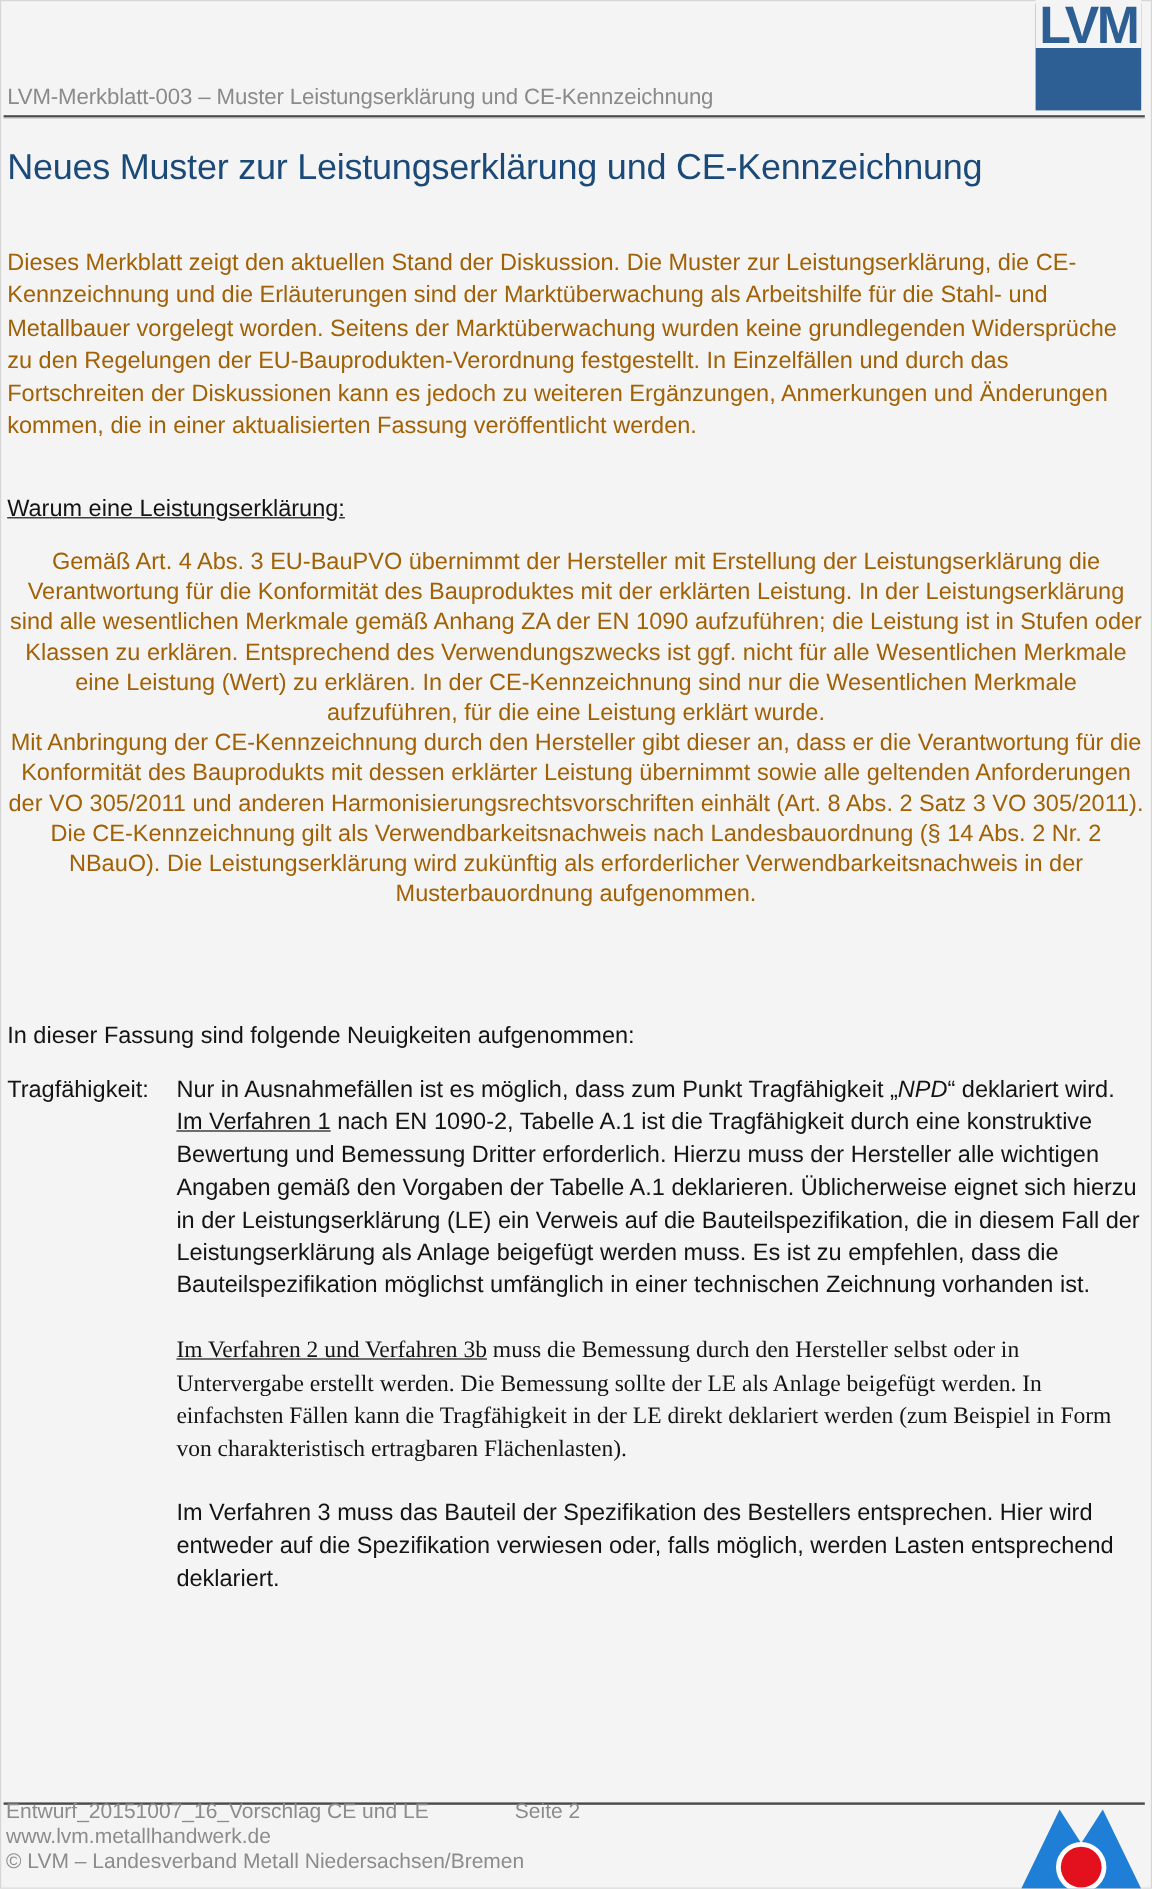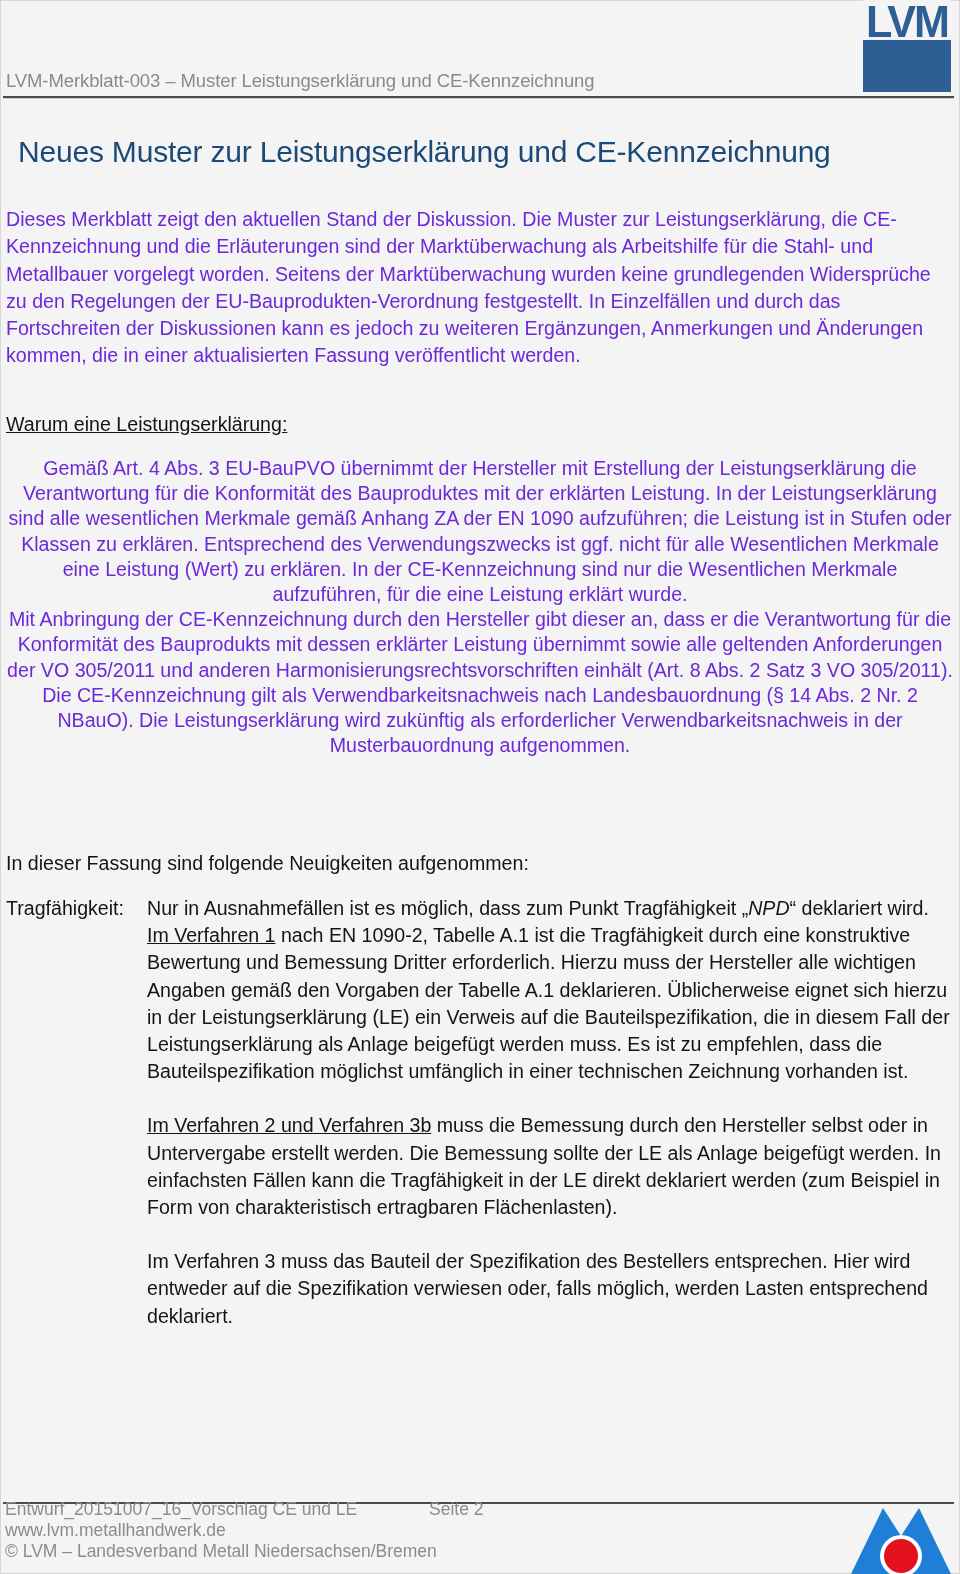--- a/index.html
+++ b/index.html
@@ -41,21 +41,21 @@
       font-size: 44px; line-height: 44px; color: #2e5f94;
       text-align: center; letter-spacing: -2px;
       transform: scaleX(0.98);
     }
     .title {
       position: absolute; left: 5px; top: 122px;
       font-size: 30px; color: #1b4a78; white-space: nowrap; letter-spacing: -0.2px;
     }
     .body-text {
       position: absolute; left: 5px; width: 948px;
-      font-size: 19.6px; line-height: 27.3px; color: #6d28d9;
+      font-size: 19.6px; line-height: 27.3px; color: #a16207;
       margin: 0;
     }
     .p-intro { top: 205px; }
     .section-head {
       position: absolute; left: 5px; top: 412px;
       font-size: 19.6px; text-decoration: underline; color: #141414;
     }
     .p-warum { top: 455px; line-height: 25.2px; text-align: center; }
     .p-neu {
       position: absolute; left: 5px; top: 851px; font-size: 19.6px; color: #141414;
@@ -91,40 +91,40 @@
   <div class="header-text">LVM-Merkblatt-003 – Muster Leistungserklärung und CE-Kennzeichnung</div>
   <div class="header-rule"></div>
   <div class="header-rule-light"></div>
 
   <div class="lvm-logo">
     <div class="lvm-letters">
       <span>LVM</span>
     </div>
   </div>
 
-  <h1 class="title" style="margin:12px;font-weight:normal;">Neues Muster zur Leistungserklärung und CE-Kennzeichnung</h1>
+  <h1 class="title" style="margin:0;font-weight:normal;">Neues Muster zur Leistungserklärung und CE-Kennzeichnung</h1>
 
   <p class="body-text p-intro">Dieses Merkblatt zeigt den aktuellen Stand der Diskussion. Die Muster zur Leistungserklärung, die CE-Kennzeichnung und die Erläuterungen sind der Marktüberwachung als Arbeitshilfe für die Stahl- und Metallbauer vorgelegt worden. Seitens der Marktüberwachung wurden keine grundlegenden Widersprüche zu den Regelungen der EU-Bauprodukten-Verordnung festgestellt. In Einzelfällen und durch das Fortschreiten der Diskussionen kann es jedoch zu weiteren Ergänzungen, Anmerkungen und Änderungen kommen, die in einer aktualisierten Fassung veröffentlicht werden.</p>
 
   <div class="section-head">Warum eine Leistungserklärung:</div>
 
   <div class="body-text p-warum">
     <div>Gemäß Art. 4 Abs. 3 EU-BauPVO übernimmt der Hersteller mit Erstellung der Leistungserklärung die Verantwortung für die Konformität des Bauproduktes mit der erklärten Leistung. In der Leistungserklärung sind alle wesentlichen Merkmale gemäß Anhang ZA der EN 1090 aufzuführen; die Leistung ist in Stufen oder Klassen zu erklären. Entsprechend des Verwendungszwecks ist ggf. nicht für alle Wesentlichen Merkmale eine Leistung (Wert) zu erklären. In der CE-Kennzeichnung sind nur die Wesentlichen Merkmale aufzuführen, für die eine Leistung erklärt wurde.</div>
     <div>Mit Anbringung der CE-Kennzeichnung durch den Hersteller gibt dieser an, dass er die Verantwortung für die Konformität des Bauprodukts mit dessen erklärter Leistung übernimmt sowie alle geltenden Anforderungen der VO 305/2011 und anderen Harmonisierungsrechtsvorschriften einhält (Art. 8 Abs. 2 Satz 3 VO 305/2011).</div>
     <div>Die CE-Kennzeichnung gilt als Verwendbarkeitsnachweis nach Landesbauordnung (§ 14 Abs. 2 Nr. 2 NBauO). Die Leistungserklärung wird zukünftig als erforderlicher Verwendbarkeitsnachweis in der Musterbauordnung aufgenommen.</div>
   </div>
 
   <div class="p-neu">In dieser Fassung sind folgende Neuigkeiten aufgenommen:</div>
 
   <div class="trag">
     <span class="label">Tragfähigkeit:</span>
     <div class="indent">
       <p><span>Nur in Ausnahmefällen ist es möglich, dass zum Punkt Tragfähigkeit „</span><span class="i">NPD</span><span>“ deklariert wird.</span></p>
       <p><span class="u">Im Verfahren 1</span><span> nach EN 1090-2, Tabelle A.1 ist die Tragfähigkeit durch eine konstruktive Bewertung und Bemessung Dritter erforderlich. Hierzu muss der Hersteller alle wichtigen Angaben gemäß den Vorgaben der Tabelle A.1 deklarieren. Üblicherweise eignet sich hierzu in der Leistungserklärung (LE) ein Verweis auf die Bauteilspezifikation, die in diesem Fall der Leistungserklärung als Anlage beigefügt werden muss. Es ist zu empfehlen, dass die Bauteilspezifikation möglichst umfänglich in einer technischen Zeichnung vorhanden ist.</span></p>
-      <p style="margin-top:27px;"><span class="u">Im Verfahren 2 und Verfahren 3b</span><span> muss die Bemessung durch den Hersteller selbst oder in Untervergabe erstellt werden. Die Bemessung sollte der LE als Anlage beigefügt werden. In einfachsten Fällen kann die Tragfähigkeit in der LE direkt deklariert werden (zum Beispiel in Form von charakteristisch ertragbaren Flächenlasten).</span></p>
+      <p style="margin-top:27px;font-family:Liberation Serif, serif;"><span class="u">Im Verfahren 2 und Verfahren 3b</span><span> muss die Bemessung durch den Hersteller selbst oder in Untervergabe erstellt werden. Die Bemessung sollte der LE als Anlage beigefügt werden. In einfachsten Fällen kann die Tragfähigkeit in der LE direkt deklariert werden (zum Beispiel in Form von charakteristisch ertragbaren Flächenlasten).</span></p>
       <p style="margin-top:27px;">Im Verfahren 3 muss das Bauteil der Spezifikation des Bestellers entsprechen. Hier wird entweder auf die Spezifikation verwiesen oder, falls möglich, werden Lasten entsprechend deklariert.</p>
     </div>
   </div>
 
   <div class="footer-rule"></div>
   <div class="footer-text">
     <div class="row">
       <span>Entwurf_20151007_16_Vorschlag CE und LE</span>
       <span class="page-no">Seite 2</span>
     </div>

